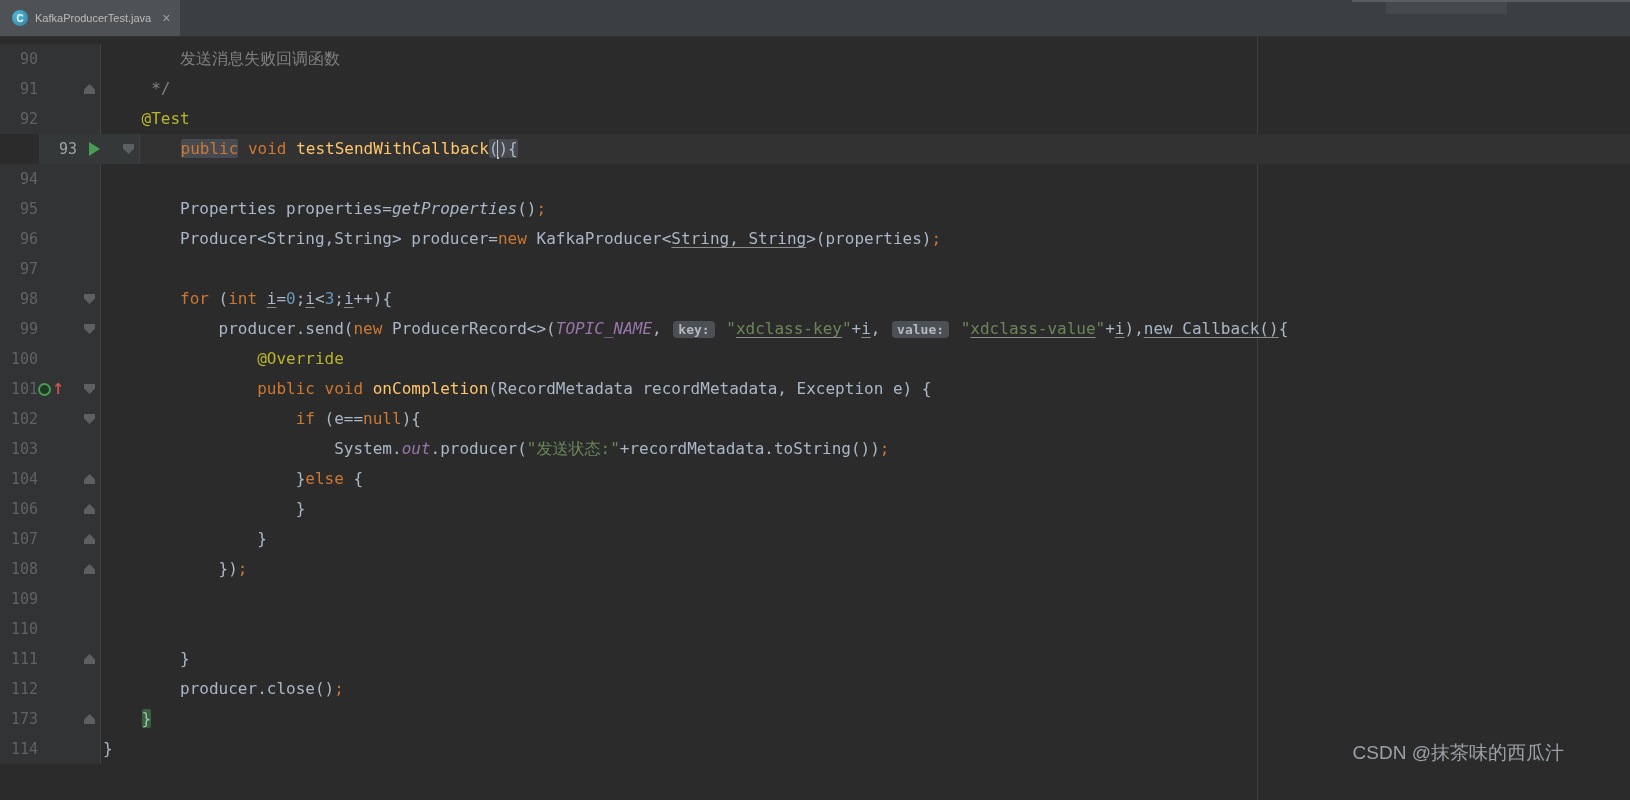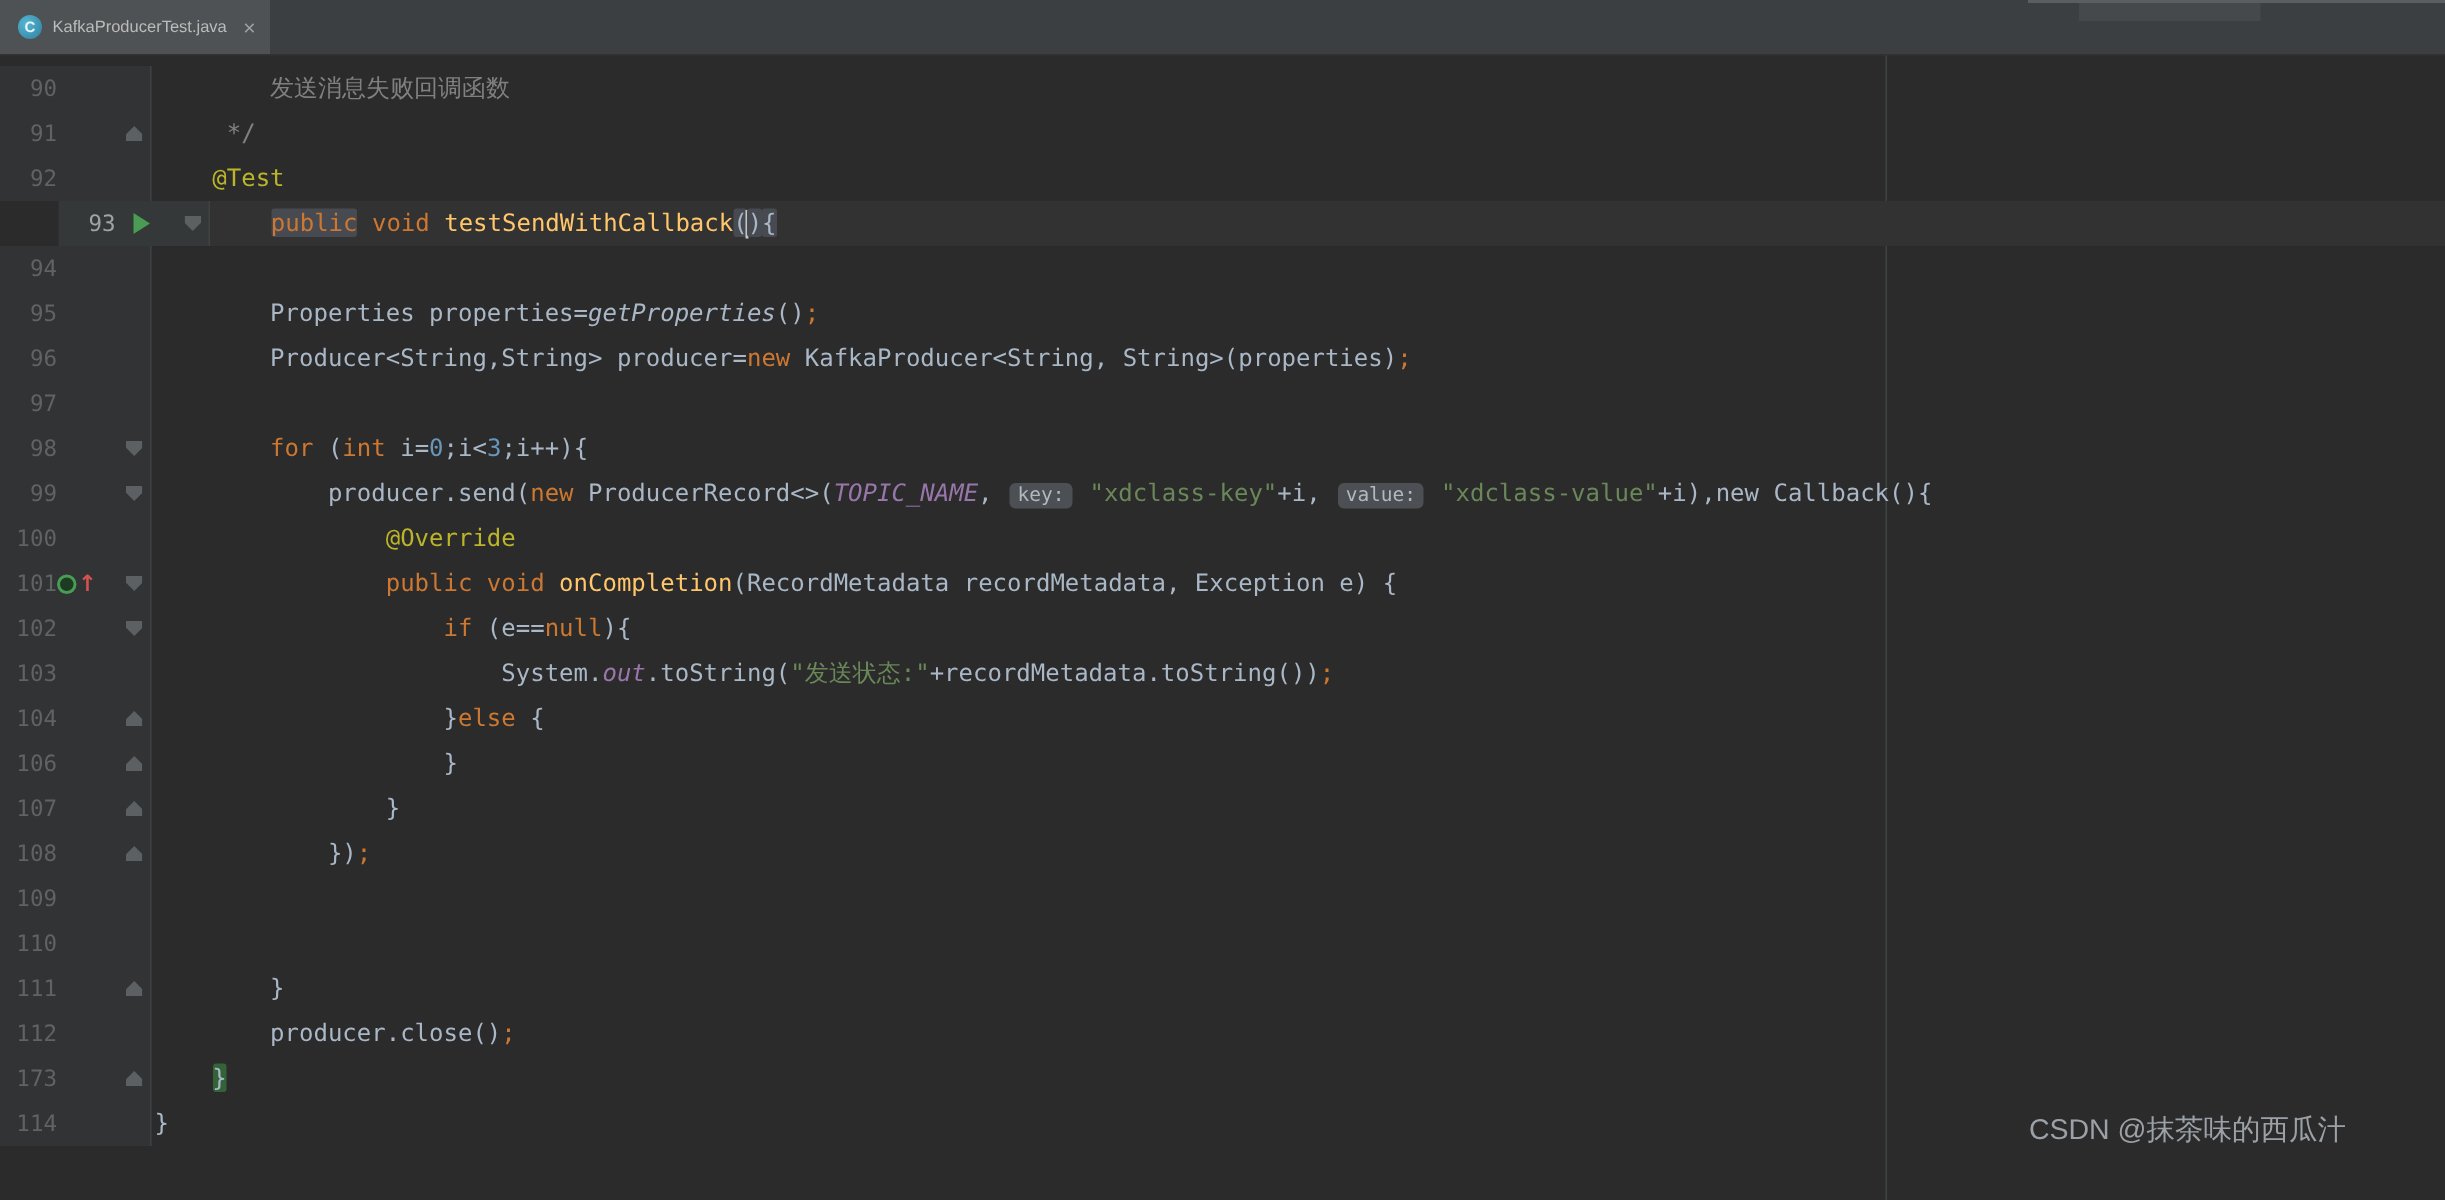--- a/index.html
+++ b/index.html
@@ -56,26 +56,26 @@
   .code-inner{position:relative;z-index:2;text-align:right;}
   .seg{white-space:pre;}
   .k{color:#cc7832;}
   .s{color:#6a8759;}
   .c{color:#808080;}
   .a{color:#bbb529;}
   .m{color:#ffc66b;}
   .n{color:#6897bb;}
   .sf{color:#9876aa;font-style:italic;}
   .it{font-style:italic;}
-  .u{text-decoration-color:#8c8c8c;text-underline-offset:3px;}
+  .u{text-decoration:underline;text-decoration-color:#8c8c8c;text-underline-offset:3px;}
   .box{background:#474b51;border-radius:2px;}
   .gbox{background:#346339;border-radius:2px;}
   .h{
     background:#4c5054;color:#b2b8bf;border-radius:4px;padding:1px 5px;
-    font-size:13px;margin:0 2px;
+    font-size:13px;margin:0 2px;font-weight:bold;
   }
   .caret-span{
     display:inline-block;width:2px;height:19px;background:#c8c8c8;
     vertical-align:middle;margin:0 -1px;
   }
   
   .fold{
     position:absolute;left:84px;top:10px;width:11px;height:10px;background:#5c6062;cursor:pointer;
   }
   .fold.down{clip-path:polygon(0 0,100% 0,100% 45%,50% 100%,0 45%);}
@@ -202,21 +202,21 @@
       <div class="gutter">
         <span class="lnum">102</span>
         <span class="fold down"></span>
       </div>
       <div class="code"><span class="code-inner"><span class="seg">                    </span><span class="seg k">if</span><span class="seg"> (e==</span><span class="seg k">null</span><span class="seg">){</span></span></div>
     </div>
     <div class="line">
       <div class="gutter">
         <span class="lnum">103</span>
       </div>
-      <div class="code"><span class="code-inner"><span class="seg">                        System.</span><span class="seg sf">out</span><span class="seg">.toString(</span><span class="seg s">"发送状态:"</span><span class="seg">+recordMetadata.toString())</span><span class="seg k">;</span></span></div>
+      <div class="code"><span class="code-inner"><span class="seg">                        System.</span><span class="seg sf">out</span><span class="seg">.producer(</span><span class="seg s">"发送状态:"</span><span class="seg">+recordMetadata.toString())</span><span class="seg k">;</span></span></div>
     </div>
     <div class="line">
       <div class="gutter">
         <span class="lnum">104</span>
         <span class="fold up"></span>
       </div>
       <div class="code"><span class="code-inner"><span class="seg">                    }</span><span class="seg k">else</span><span class="seg"> {</span></span></div>
     </div>
     <div class="line">
       <div class="gutter">

